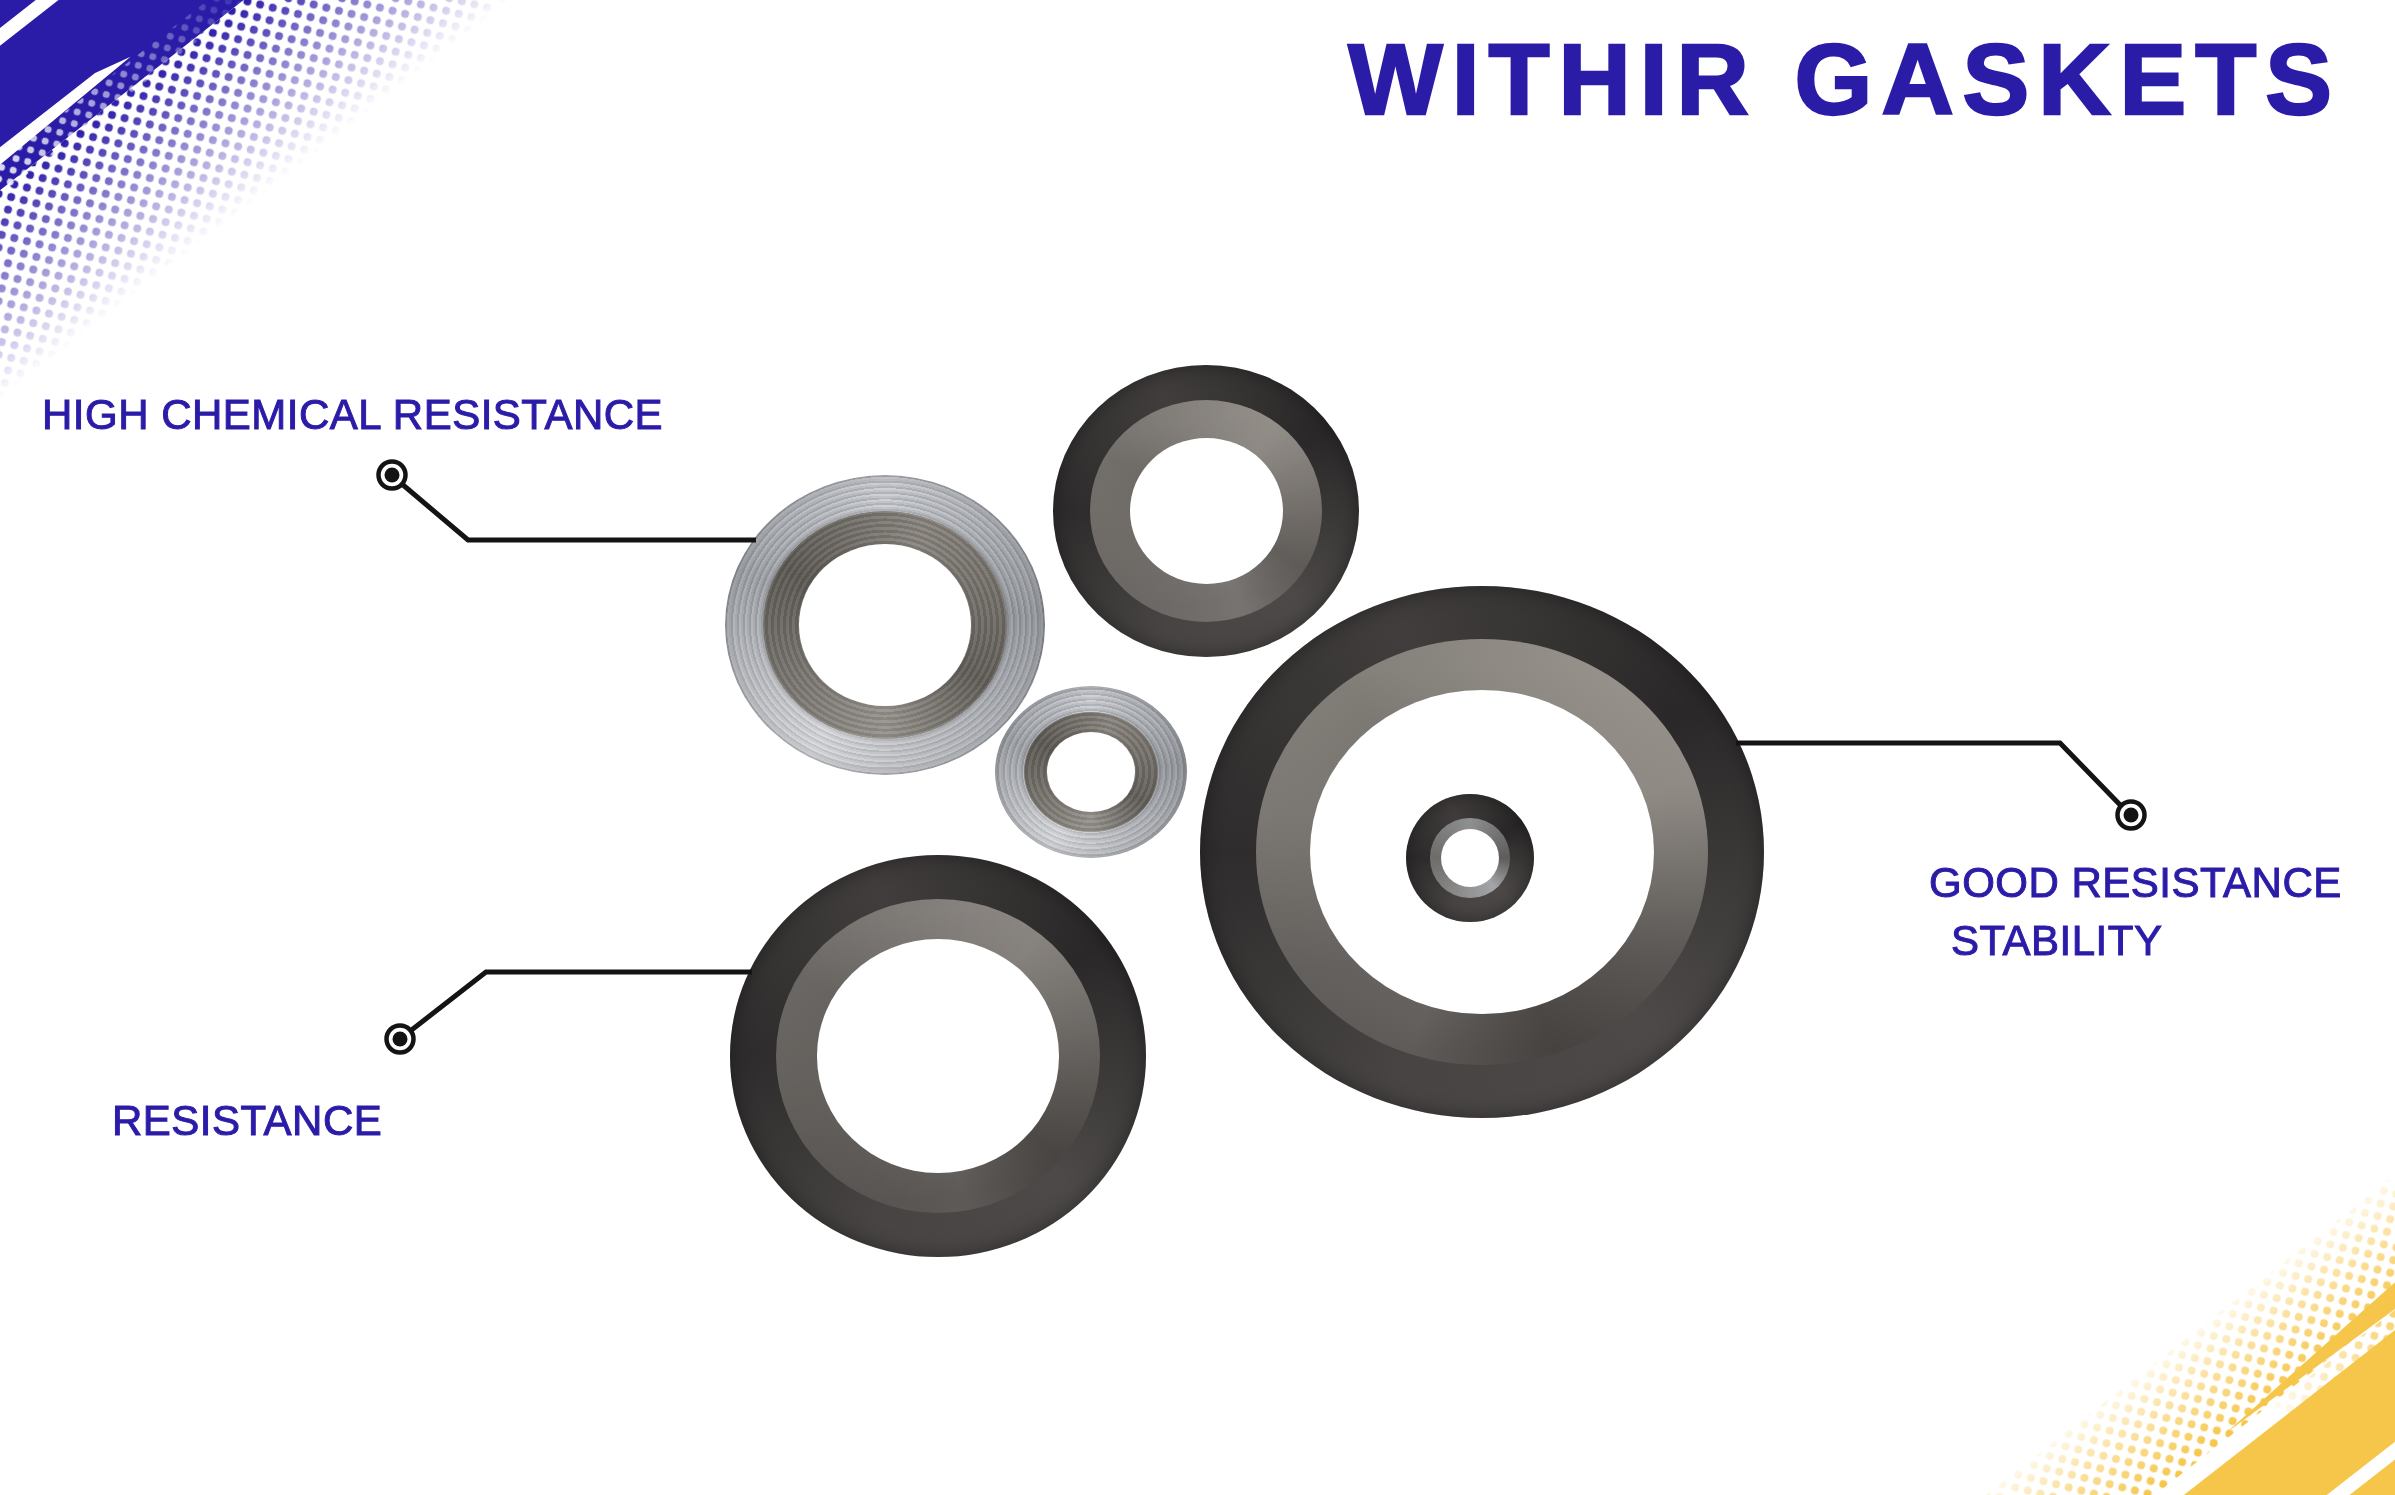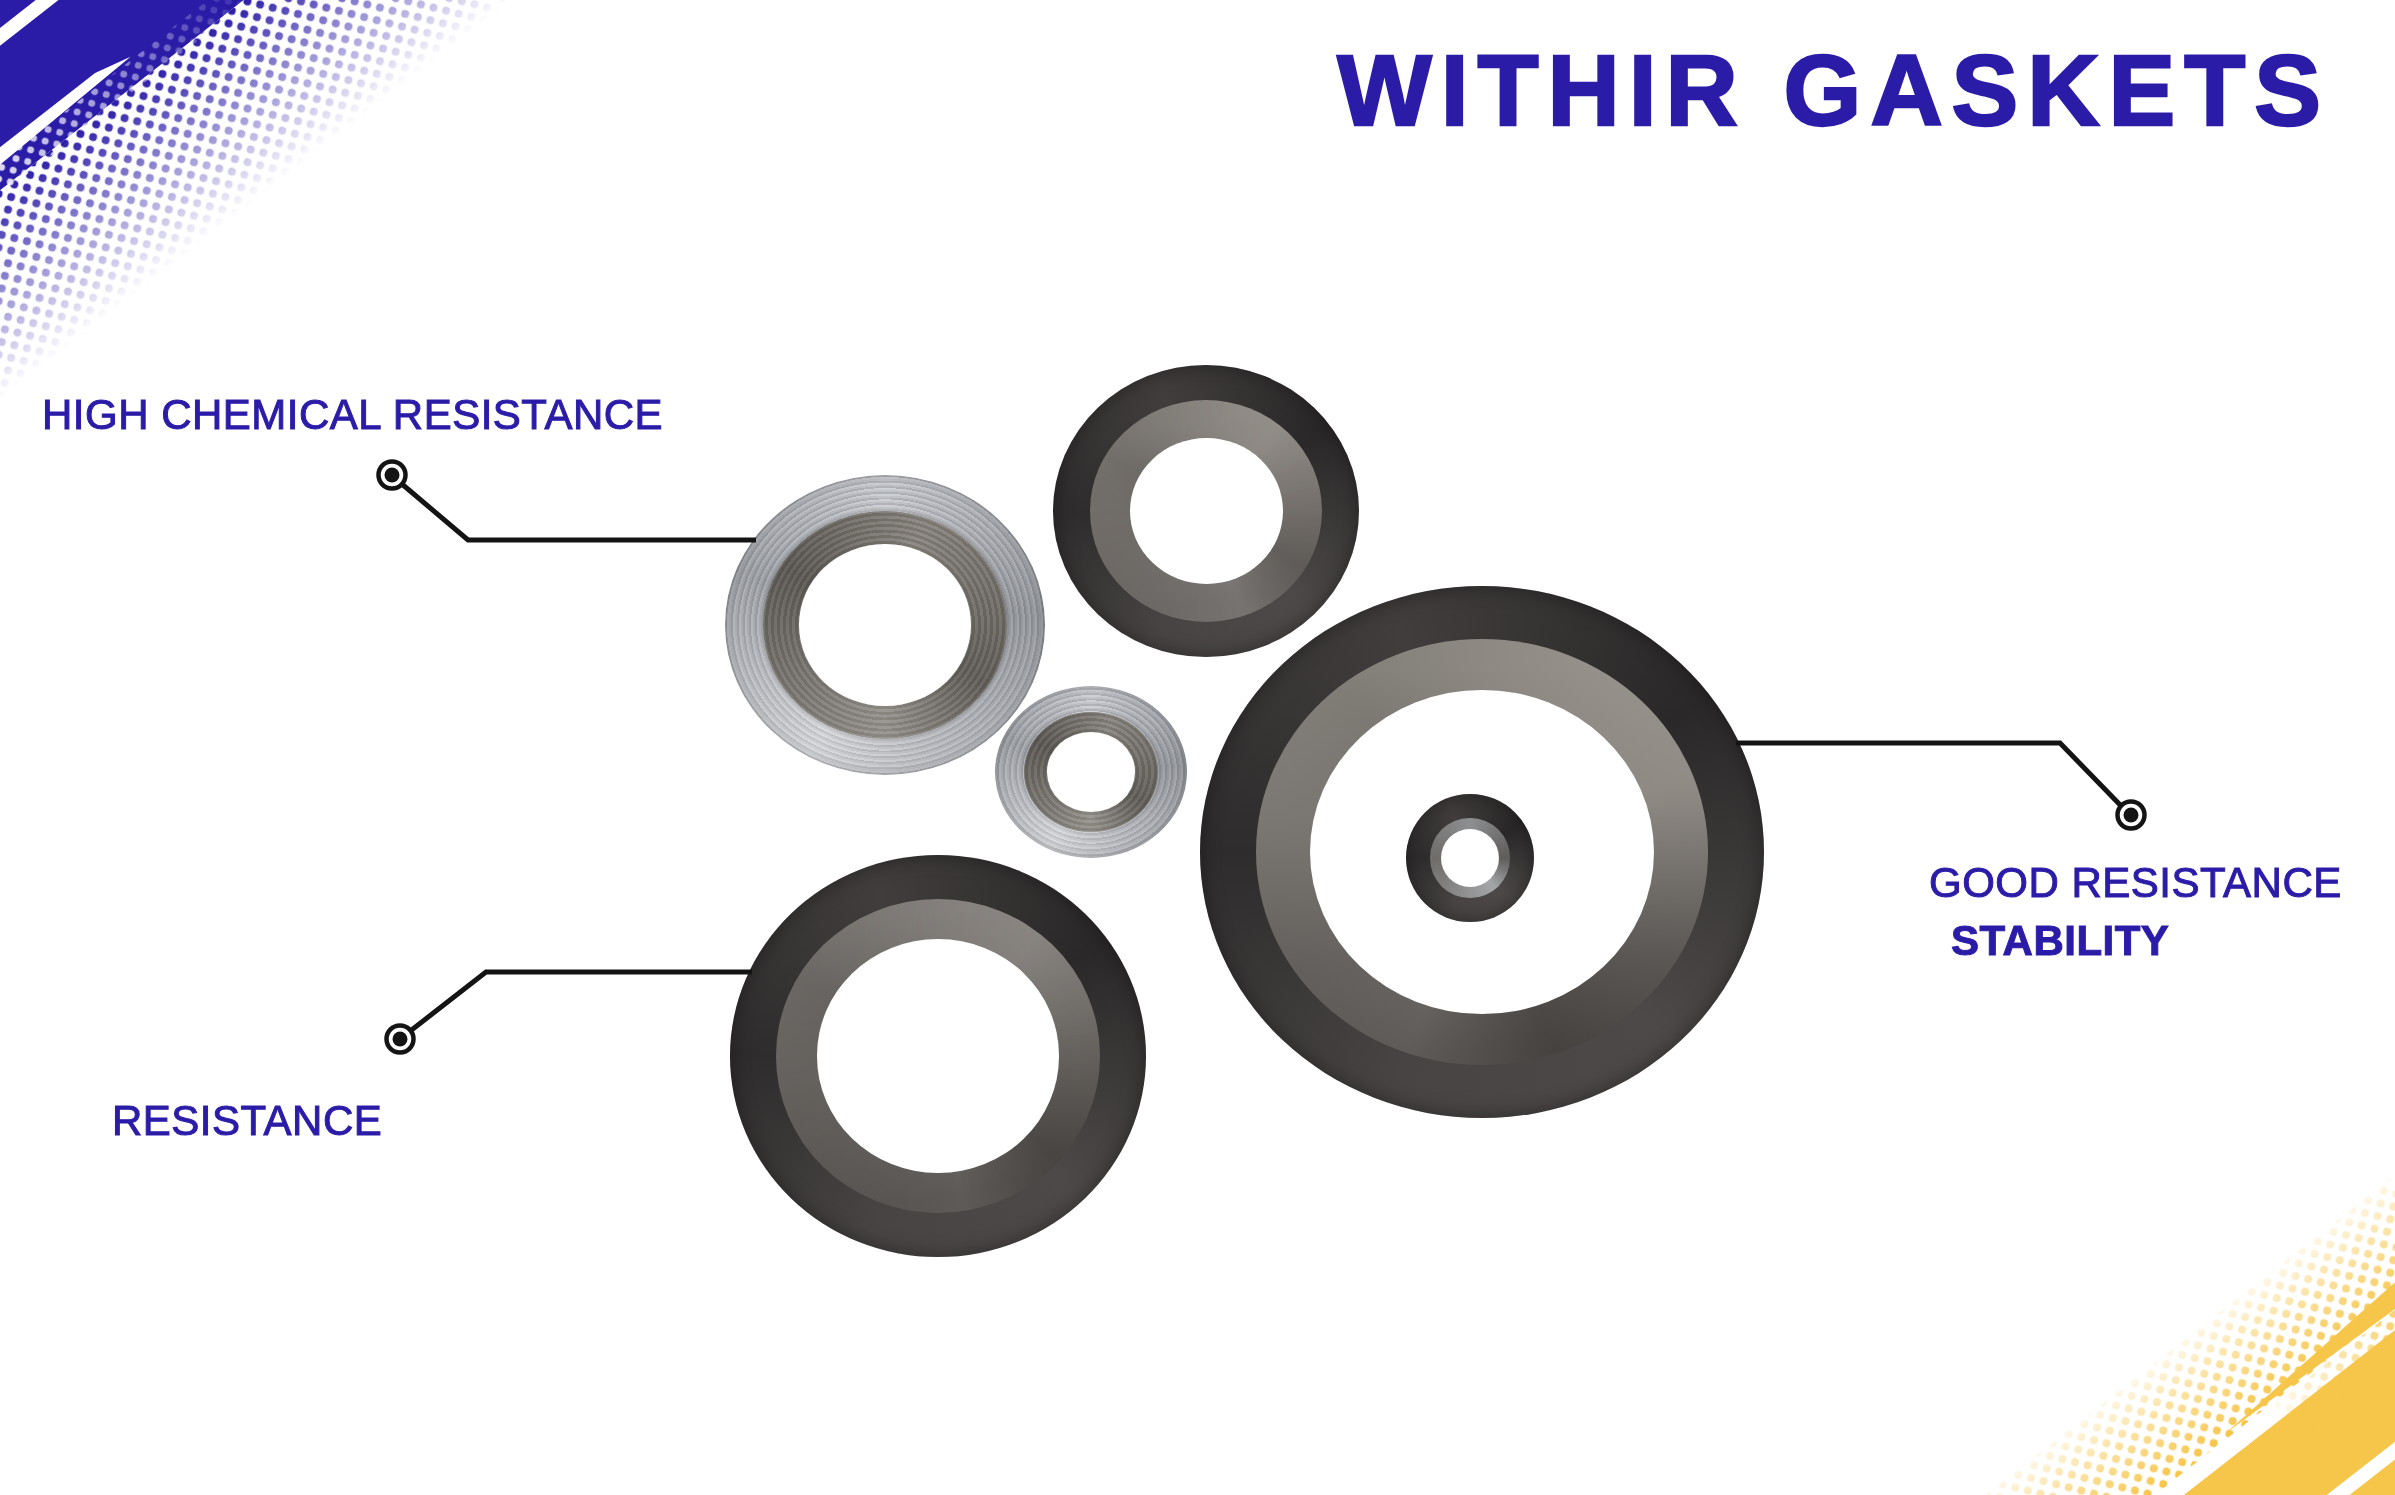--- a/index.html
+++ b/index.html
@@ -2,35 +2,35 @@
 <html style="--blue: #2B1CA8; --yellow: #F6C64A; --connector: #141414;"><head>
 <meta charset="utf-8">
 <style>
   html,body{margin:0;padding:0;background:#fff;}
   #canvas{
     position:relative;width:2395px;height:1495px;overflow:hidden;background:#fff;
     font-family:"Liberation Sans", sans-serif;
   }
   
   .title{
-    position:absolute;top:22px;right:49px;margin:16px;
+    position:absolute;top:22px;right:49px;margin:5px;
     font-size:100px;font-weight:bold;letter-spacing:9px;line-height:1.05;
     color:var(--blue,#2B1CA8);-webkit-text-stroke:2.5px var(--blue,#2B1CA8);
     white-space:nowrap;
   }
   
   .callout-label{
     position:absolute;margin:8px;color:var(--blue,#2B1CA8);
     font-size:42px;line-height:58px;letter-spacing:0.5px;
     -webkit-text-stroke:1px var(--blue,#2B1CA8);white-space:nowrap;
   }
   #label-chemical{left:34px;top:378px;}
   #label-thermal{left:104px;top:1084px;}
   #label-temperature{left:1921px;top:846px;}
-  .indent-line{display:block;padding-left:22px;font-weight:bold;}
+  .indent-line{display:block;padding-left:22px;}
   .plain-line{display:block;}
   
   #connectors{position:absolute;left:0;top:0;width:2395px;height:1495px;}
   .lead{fill:none;stroke:#141414;stroke-width:5;}
   .marker-outer{fill:#ffffff;stroke:#141414;stroke-width:4.5;}
   .marker-core{fill:#141414;}
   
   .gasket{position:absolute;}
   .layer{position:absolute;border-radius:50%;}
   .fill{inset:0;}

